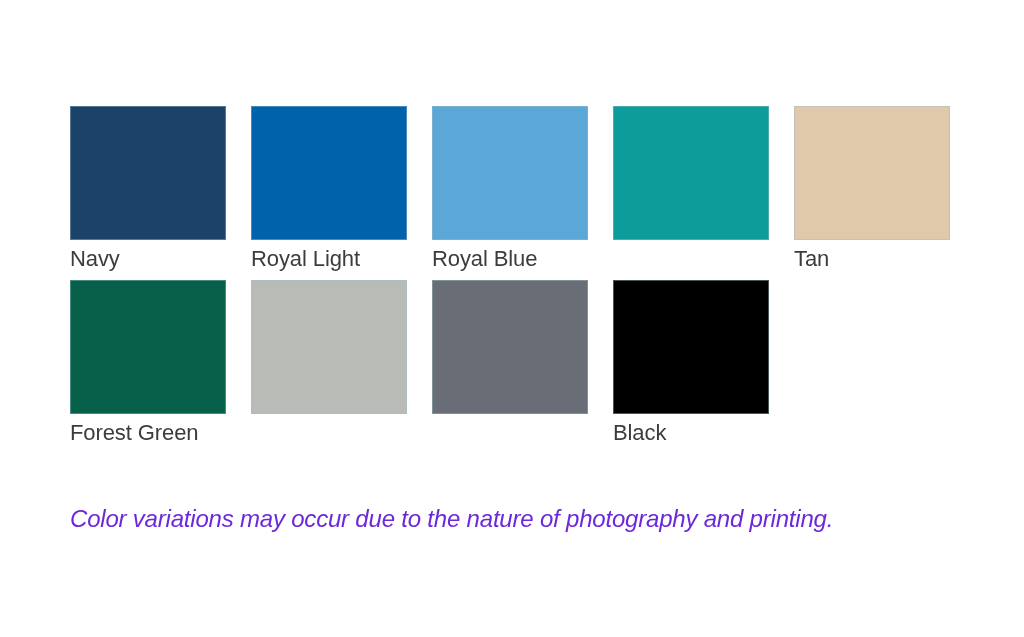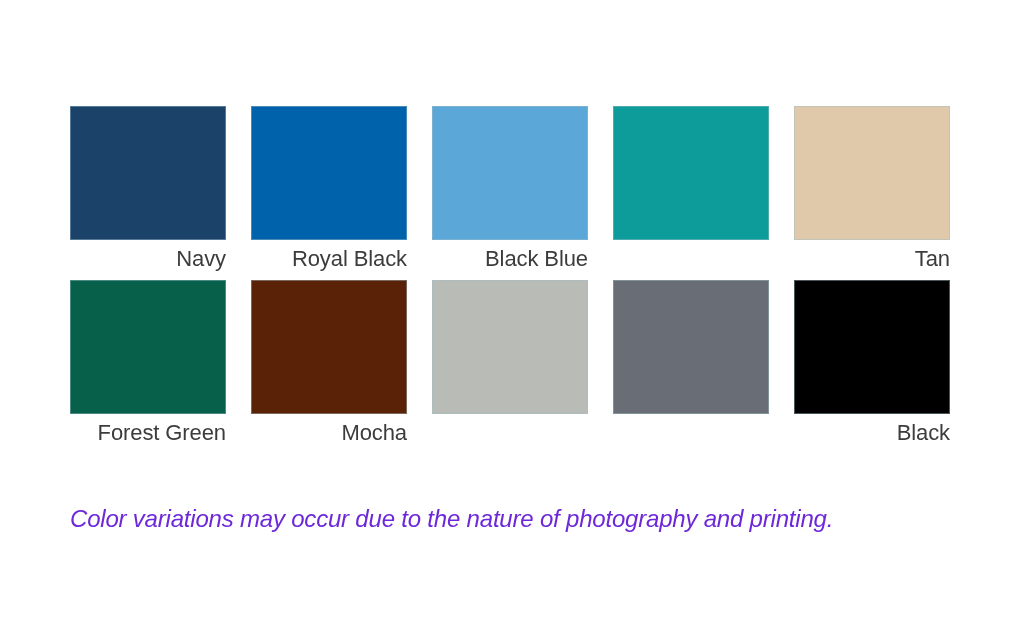--- a/index.html
+++ b/index.html
@@ -22,21 +22,20 @@
   .swatch-grid {
     position: absolute;
     left: 70px;
     top: 106px;
     width: 880px;
     display: grid;
     grid-template-columns: repeat(5, 156px);
     grid-template-rows: auto auto;
     column-gap: 25px;
     row-gap: 4px;
-    text-align: right;
   }
   .swatch-cell {
     width: 156px;
   }
   .swatch-chip {
     width: 156px;
     height: 134px;
     box-sizing: border-box;
     border: 1px solid rgba(160, 190, 200, 0.45);
     display: block;
@@ -69,40 +68,36 @@
 
 <div id="board">
 
   <div class="swatch-grid">
       <div class="swatch-cell">
         <div class="swatch-chip" style="background-color: rgb(27, 66, 105);"></div>
         <span class="swatch-label">Navy</span>
       </div>
       <div class="swatch-cell">
         <div class="swatch-chip" style="background-color: rgb(0, 98, 171);"></div>
-        <span class="swatch-label">Royal Black</span>
+        <span class="swatch-label">Royal Light</span>
       </div>
       <div class="swatch-cell">
         <div class="swatch-chip" style="background-color: rgb(91, 167, 216);"></div>
-        <span class="swatch-label">Black Blue</span>
+        <span class="swatch-label">Royal Blue</span>
       </div>
       <div class="swatch-cell">
         <div class="swatch-chip" style="background-color: rgb(13, 156, 154);"></div>
       </div>
       <div class="swatch-cell">
         <div class="swatch-chip" style="background-color: rgb(224, 200, 171);"></div>
         <span class="swatch-label">Tan</span>
       </div>
       <div class="swatch-cell">
         <div class="swatch-chip" style="background-color: rgb(7, 96, 74);"></div>
         <span class="swatch-label">Forest Green</span>
-      </div>
-      <div class="swatch-cell">
-        <div class="swatch-chip" style="background-color: rgb(90, 34, 7);"></div>
-        <span class="swatch-label">Mocha</span>
       </div>
       <div class="swatch-cell">
         <div class="swatch-chip" style="background-color: rgb(185, 188, 182);"></div>
       </div>
       <div class="swatch-cell">
         <div class="swatch-chip" style="background-color: rgb(105, 109, 118);"></div>
       </div>
       <div class="swatch-cell">
         <div class="swatch-chip" style="background-color: rgb(0, 0, 0);"></div>
         <span class="swatch-label">Black</span>

